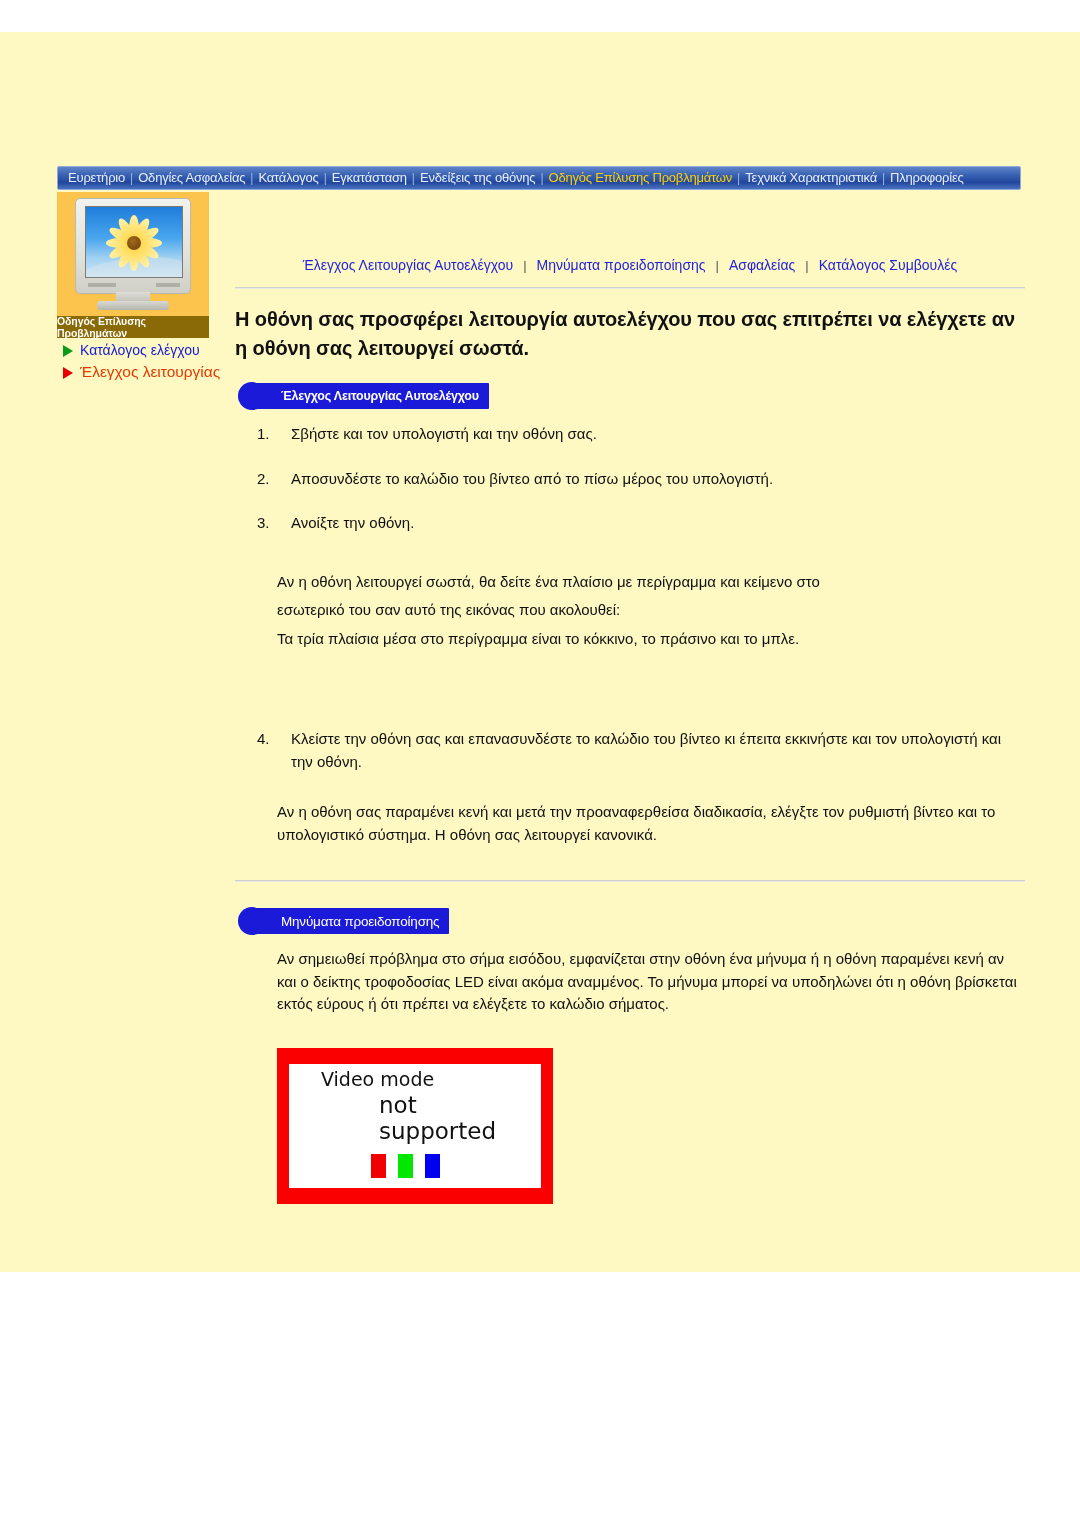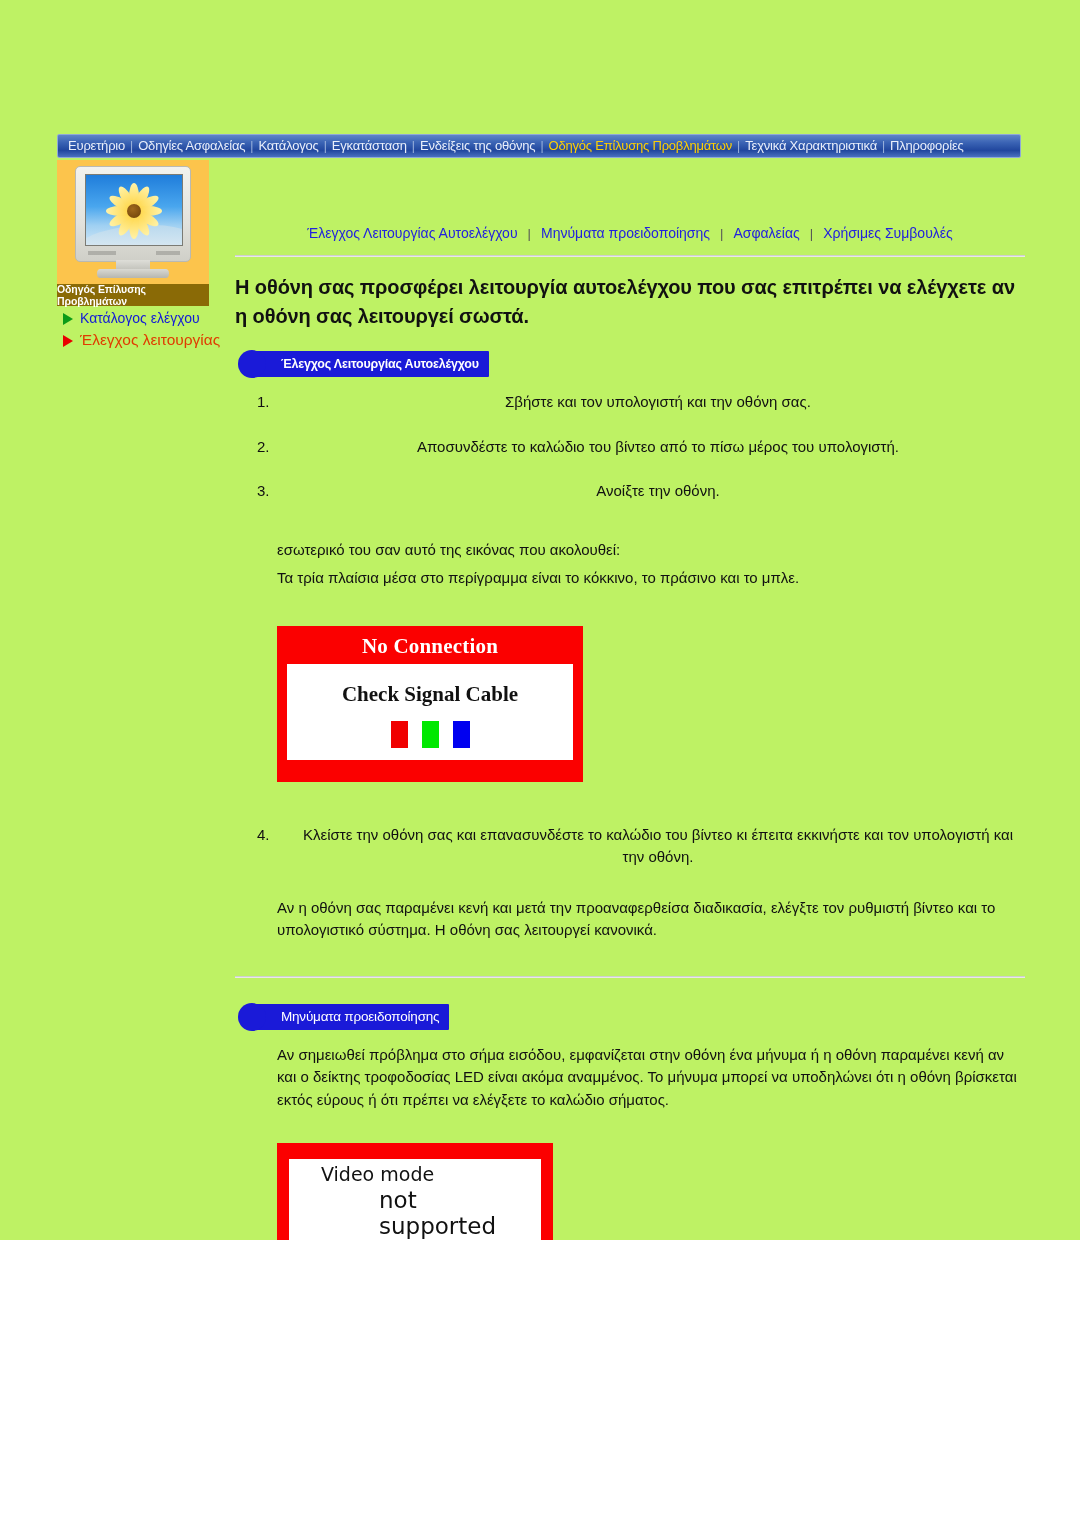--- a/index.html
+++ b/index.html
@@ -2,21 +2,21 @@
 <html><head>
 <meta charset="utf-8">
 <style>
   * { box-sizing: border-box; }
   html, body {
     margin: 0; padding: 0;
     background: #ffffff;
     width: 1080px; height: 1528px;
     font-family: "Liberation Sans", sans-serif;
   }
-  .page { position: relative; width: 1080px; height: 1240px; overflow: hidden; background:#bef264; }
+  .page { position: relative; width: 1080px; height: 1240px; overflow: hidden; background:#fef9c3;margin-top:32px; }
 
   
   .topnav {
     position: absolute; left: 57px; top: 134px;
     width: 964px; height: 24px;
     background: linear-gradient(to bottom, #5f84c8 0%, #3a63b4 35%, #21479e 70%, #4a71bf 100%);
     border: 1px solid #8fa9d8;
     border-radius: 2px;
     display: flex; align-items: center;
     padding: 0 6px;
@@ -173,21 +173,21 @@
     color: #ffffff; font-size: 12.5px; font-weight: bold;
     white-space: nowrap; letter-spacing: -0.2px;
   }
   .badge.badge-plain span { font-weight: normal; font-size: 13.5px; }
 
   ol.steps { margin: 0; padding: 0 0 0 16px; list-style: none; counter-reset: step; }
   ol.steps > li {
     position: relative;
     padding-left: 40px;
     margin-bottom: 22px;
-    font-size: 15px; color: #111; line-height: 1.5; text-align: center;
+    font-size: 15px; color: #111; line-height: 1.5;
   }
   ol.steps > li::before {
     counter-increment: step;
     content: counter(step) ".";
     position: absolute; left: 6px; top: 0;
     font-size: 15px; color: #111;
   }
   .para {
     font-size: 15px; color: #111; line-height: 1.5;
     margin: 0 0 18px 0; padding-left: 42px;
@@ -296,56 +296,46 @@
 
   <div class="content">
 
     <div class="subnav">
       <a href="#">Έλεγχος Λειτουργίας Αυτοελέγχου</a>
       <span class="sep">|</span>
       <a href="#">Μηνύματα προειδοποίησης</a>
       <span class="sep">|</span>
       <a href="#">Ασφαλείας</a>
       <span class="sep">|</span>
-      <a href="#">Χρήσιμες Συμβουλές</a>
+      <a href="#">Κατάλογος Συμβουλές</a>
     </div>
 
     <div class="hr"></div>
 
     <p class="lead">Η οθόνη σας προσφέρει λειτουργία αυτοελέγχου που σας επιτρέπει να ελέγχετε αν η οθόνη σας λειτουργεί σωστά.</p>
 
     
     <div class="badge">
       <span>Έλεγχος Λειτουργίας Αυτοελέγχου</span>
     </div>
 
     <ol class="steps">
       <li>Σβήστε και τον υπολογιστή και την οθόνη σας.</li>
       <li>Αποσυνδέστε το καλώδιο του βίντεο από το πίσω μέρος του υπολογιστή.</li>
       <li>Ανοίξτε την οθόνη.</li>
     </ol>
 
     <div style="height:14px"></div>
 
+    <p class="para tight">Αν η οθόνη λειτουργεί σωστά, θα δείτε ένα πλαίσιο με περίγραμμα και κείμενο στο</p>
     <p class="para tight">εσωτερικό του σαν αυτό της εικόνας που ακολουθεί:</p>
     <p class="para">Τα τρία πλαίσια μέσα στο περίγραμμα είναι το κόκκινο, το πράσινο και το μπλε.</p>
 
     <div style="height:18px"></div>
 
-    <div class="redbox box1">
-      <div class="redbox-title">No Connection</div>
-      <div class="redbox-inner">
-        <div class="redbox-text">Check Signal Cable</div>
-        <div class="swatches">
-          <div class="sw r"></div>
-          <div class="sw g"></div>
-          <div class="sw b"></div>
-        </div>
-      </div>
-    </div>
 
     <div style="height:30px"></div>
 
 
     <div style="height:12px"></div>
 
     <ol class="steps" start="4" style="counter-reset: step 3;">
       <li>Κλείστε την οθόνη σας και επανασυνδέστε το καλώδιο του βίντεο κι έπειτα εκκινήστε και τον υπολογιστή και την οθόνη.</li>
     </ol>
 

